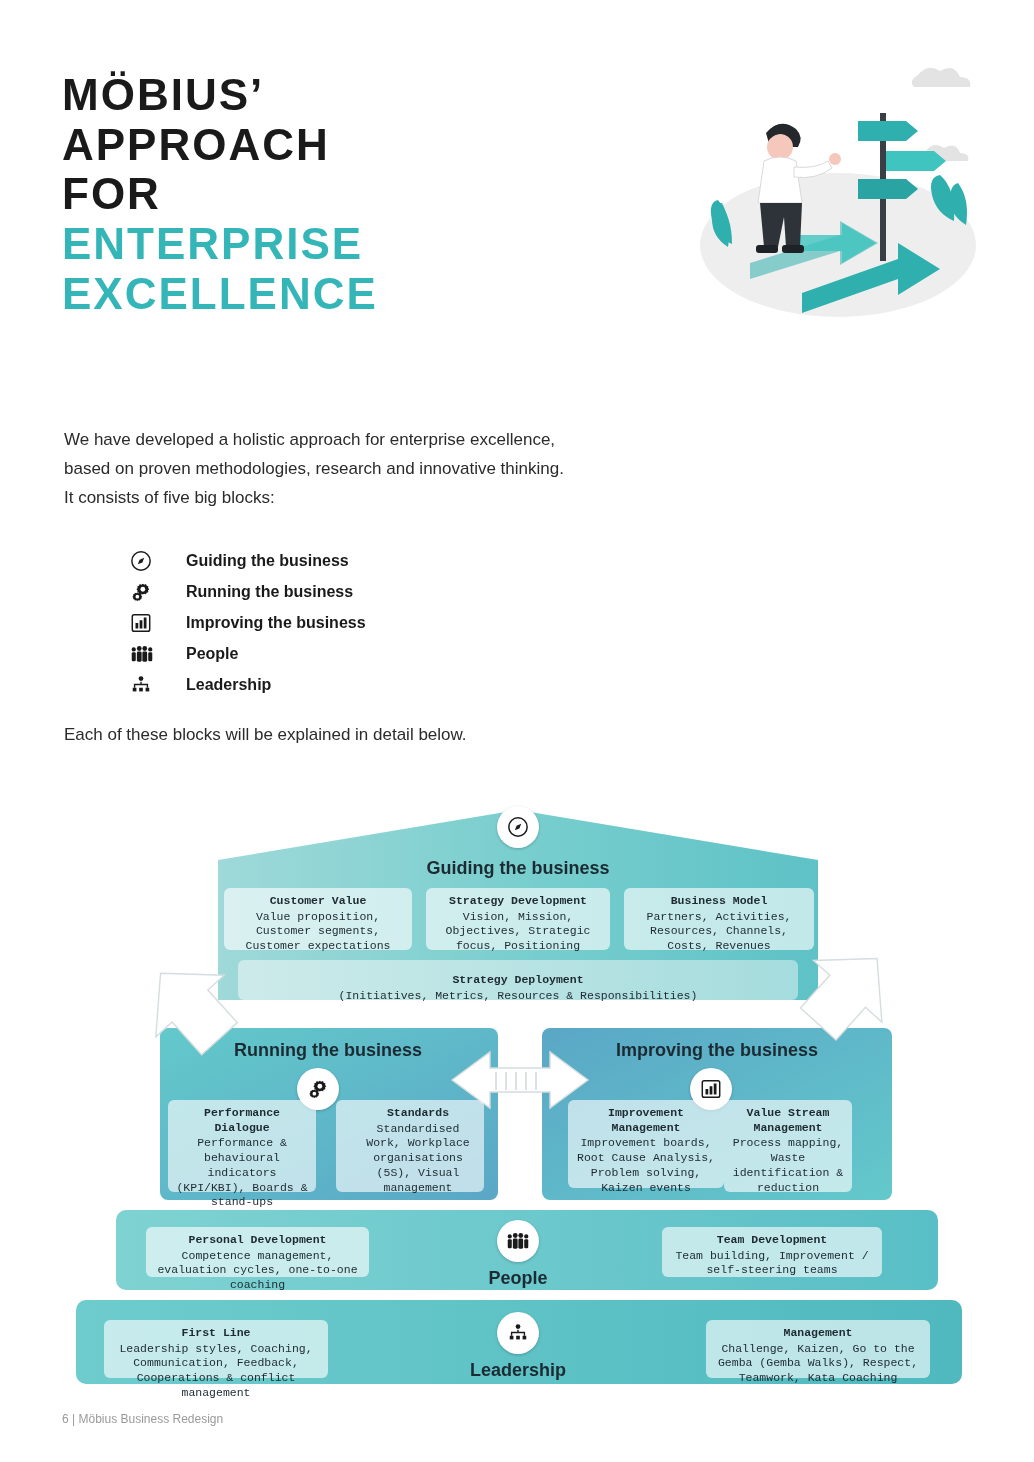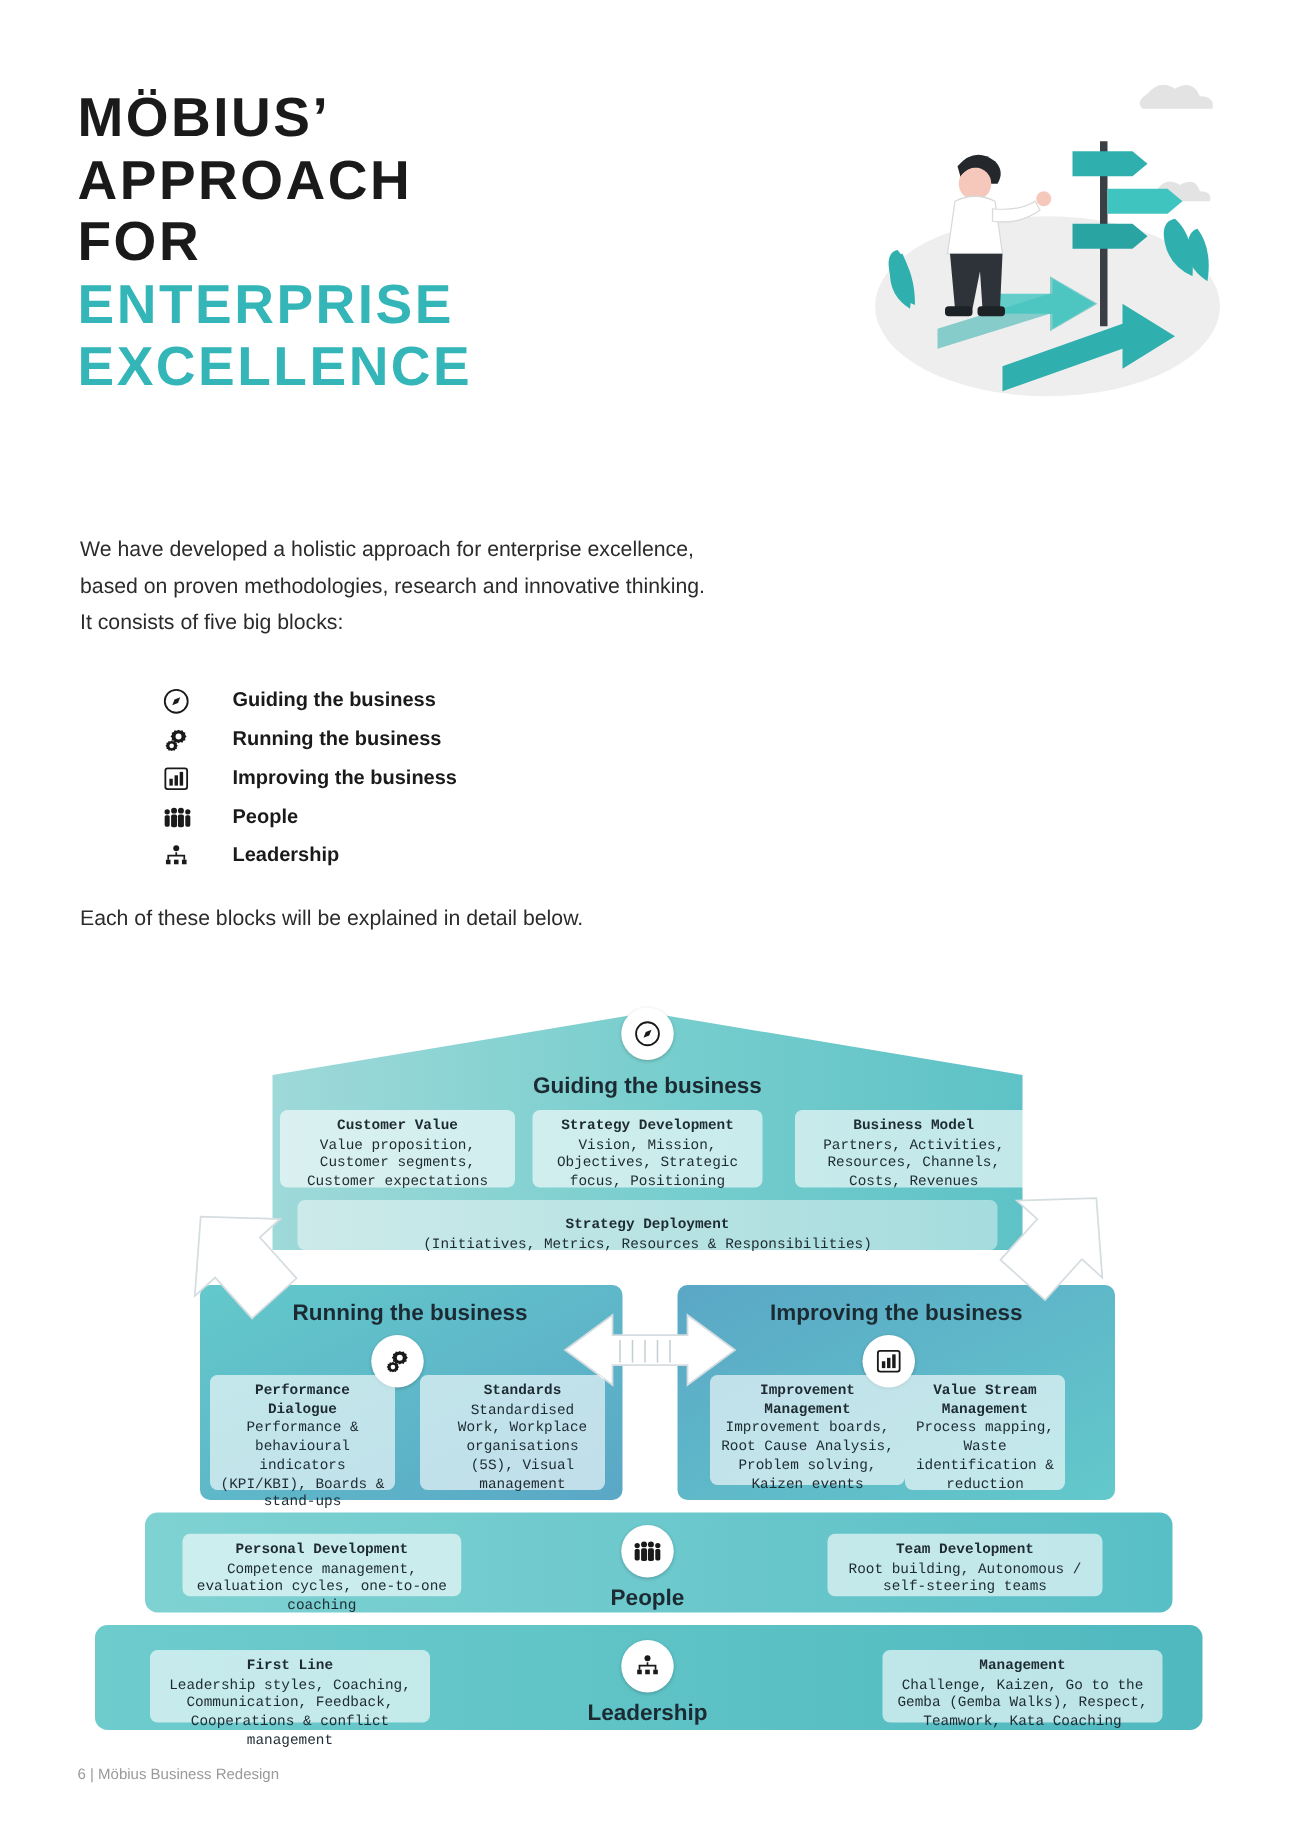--- a/index.html
+++ b/index.html
@@ -357,21 +357,21 @@
   <div class="layer-title" style="left:318px; top:58px; width:400px;">Guiding the business</div>
 
   <div class="card" style="left:224px; top:88px; width:188px; height:62px;">
     <b>Customer Value</b>
     <span>Value proposition, Customer segments, Customer expectations</span>
   </div>
   <div class="card" style="left:426px; top:88px; width:184px; height:62px;">
     <b>Strategy Development</b>
     <span>Vision, Mission, Objectives, Strategic focus, Positioning</span>
   </div>
-  <div class="card" style="left:624px; top:88px; width:190px; height:62px;margin-left:12px;">
+  <div class="card" style="left:624px; top:88px; width:190px; height:62px;">
     <b>Business Model</b>
     <span>Partners, Activities, Resources, Channels, Costs, Revenues</span>
   </div>
   <div class="card" style="left:262px; top:167px; width:512px; height:34px; background:transparent;">
     <b>Strategy Deployment</b>
     <span>(Initiatives, Metrics, Resources &amp; Responsibilities)</span>
   </div>
 
   <div class="layer-title" style="left:168px; top:240px; width:320px;">Running the business</div>
   <div class="badge" style="left:297px; top:268px;">
@@ -427,34 +427,34 @@
       </g>
     </svg>
   </div>
   <div class="layer-title" style="left:448px; top:468px; width:140px;">People</div>
   <div class="card" style="left:146px; top:427px; width:223px; height:50px;">
     <b>Personal Development</b>
     <span>Competence management, evaluation cycles, one-to-one coaching</span>
   </div>
   <div class="card" style="left:662px; top:427px; width:220px; height:50px;">
     <b>Team Development</b>
-    <span>Root building, Autonomous / self-steering teams</span>
+    <span>Team building, Improvement / self-steering teams</span>
   </div>
 
   <div class="badge" style="left:497px; top:512px;">
     <svg width="22" height="22" viewBox="0 0 24 24">
       <circle cx="12" cy="5" r="2.6" fill="#1a1a1a"></circle>
       <path d="M12 8.5 v3 M5 15 v-3.5 h14 V15" stroke="#1a1a1a" stroke-width="1.5" fill="none"></path>
       <rect x="3" y="15" width="4" height="4" fill="#1a1a1a"></rect>
       <rect x="10" y="15" width="4" height="4" fill="#1a1a1a"></rect>
       <rect x="17" y="15" width="4" height="4" fill="#1a1a1a"></rect>
     </svg>
   </div>
   <div class="layer-title" style="left:438px; top:560px; width:160px;">Leadership</div>
-  <div class="card" style="left:120px; top:520px; width:224px; height:58px;">
+  <div class="card" style="left:104px; top:520px; width:224px; height:58px;">
     <b>First Line</b>
     <span>Leadership styles, Coaching, Communication, Feedback, Cooperations &amp; conflict management</span>
   </div>
   <div class="card" style="left:706px; top:520px; width:224px; height:58px;">
     <b>Management</b>
     <span>Challenge, Kaizen, Go to the Gemba (Gemba Walks), Respect, Teamwork, Kata Coaching</span>
   </div>
 
 </div>
 

